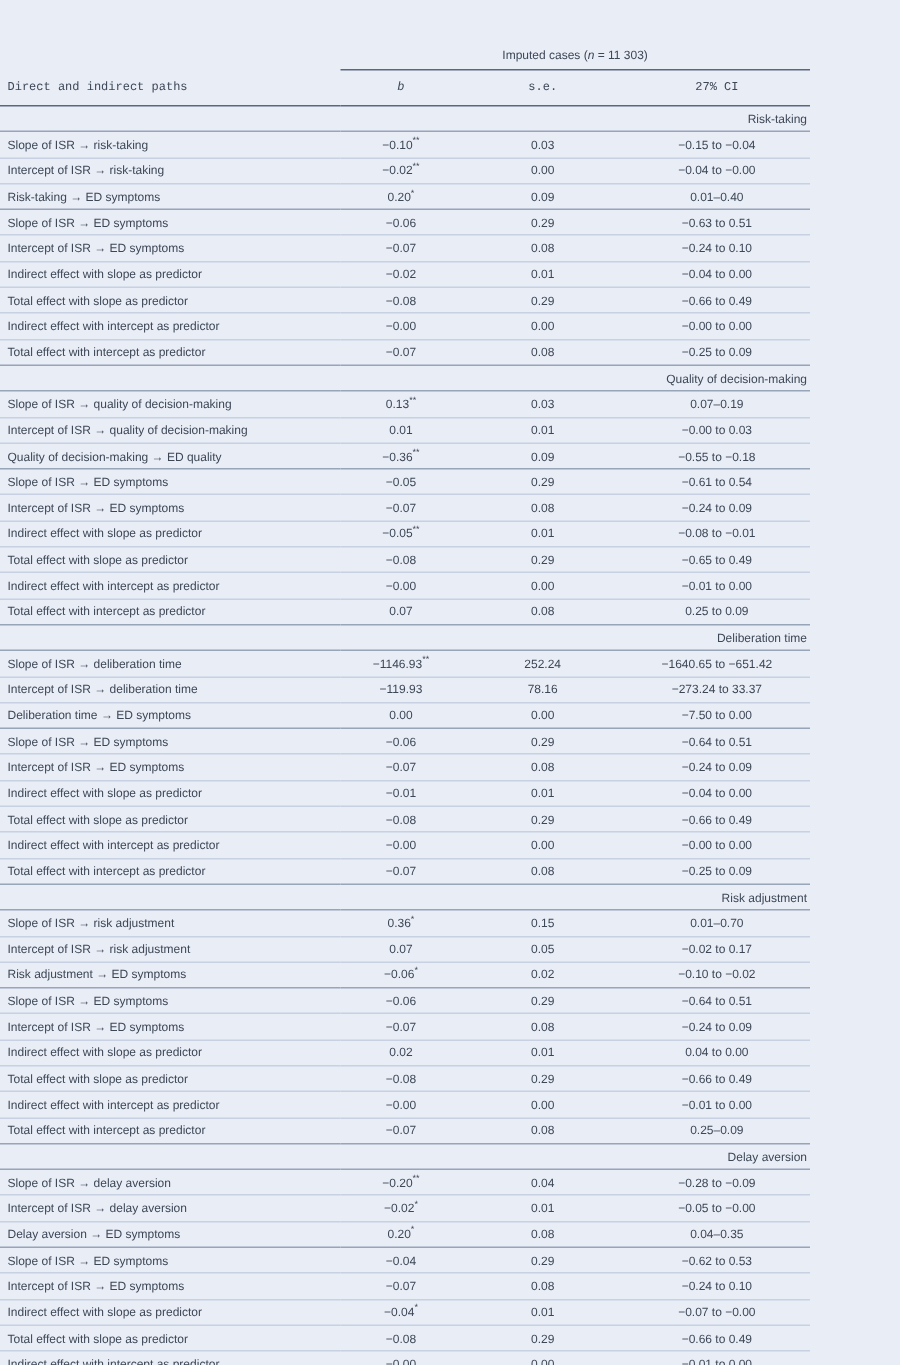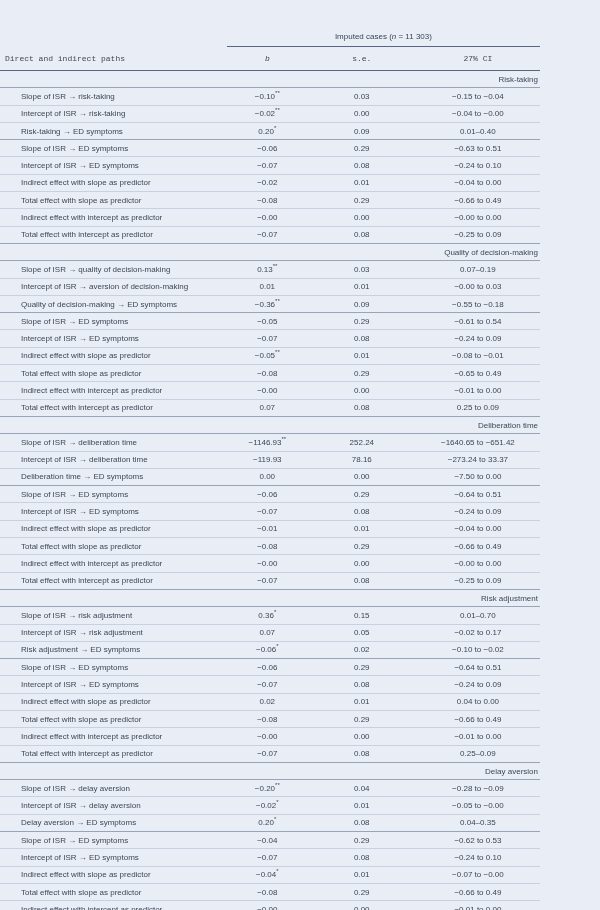--- a/index.html
+++ b/index.html
@@ -52,21 +52,21 @@
 
   .data-row td { border-bottom: 1px solid #c8d1e1; }
   .data-row.mid td, .data-row.end td { border-bottom: 1px solid #98a4b7; }
 
   .section-row td {
     border-bottom: 1px solid #98a4b7;
     text-align: right;
     padding-left: 5px;
   }
 
-  td.path { text-align: left; padding-left: 21px; }
+  td.path { text-align: left; padding-left: 5px; }
   td.num  { text-align: center; }
   sup { font-size: 6px; line-height: 0; }
 </style>
 </head>
 <body>
 
 <table>
   <colgroup>
     <col class="c1">
       <col class="c2">
@@ -146,27 +146,27 @@
       <tr class="section-row">
         <td colspan="4">Quality of decision-making</td>
       </tr>
       <tr class="data-row">
         <td class="path">Slope of ISR → quality of decision-making</td>
         <td class="num"><span>0.13</span><sup>**</sup></td>
         <td class="num">0.03</td>
         <td class="num">0.07–0.19</td>
       </tr>
       <tr class="data-row">
-        <td class="path">Intercept of ISR → aversion of decision-making</td>
+        <td class="path">Intercept of ISR → quality of decision-making</td>
         <td class="num"><span>0.01</span><sup></sup></td>
         <td class="num">0.01</td>
         <td class="num">−0.00 to 0.03</td>
       </tr>
       <tr class="data-row mid">
-        <td class="path">Quality of decision-making → ED symptoms</td>
+        <td class="path">Quality of decision-making → ED quality</td>
         <td class="num"><span>−0.36</span><sup>**</sup></td>
         <td class="num">0.09</td>
         <td class="num">−0.55 to −0.18</td>
       </tr>
       <tr class="data-row">
         <td class="path">Slope of ISR → ED symptoms</td>
         <td class="num"><span>−0.05</span><sup></sup></td>
         <td class="num">0.29</td>
         <td class="num">−0.61 to 0.54</td>
       </tr>

